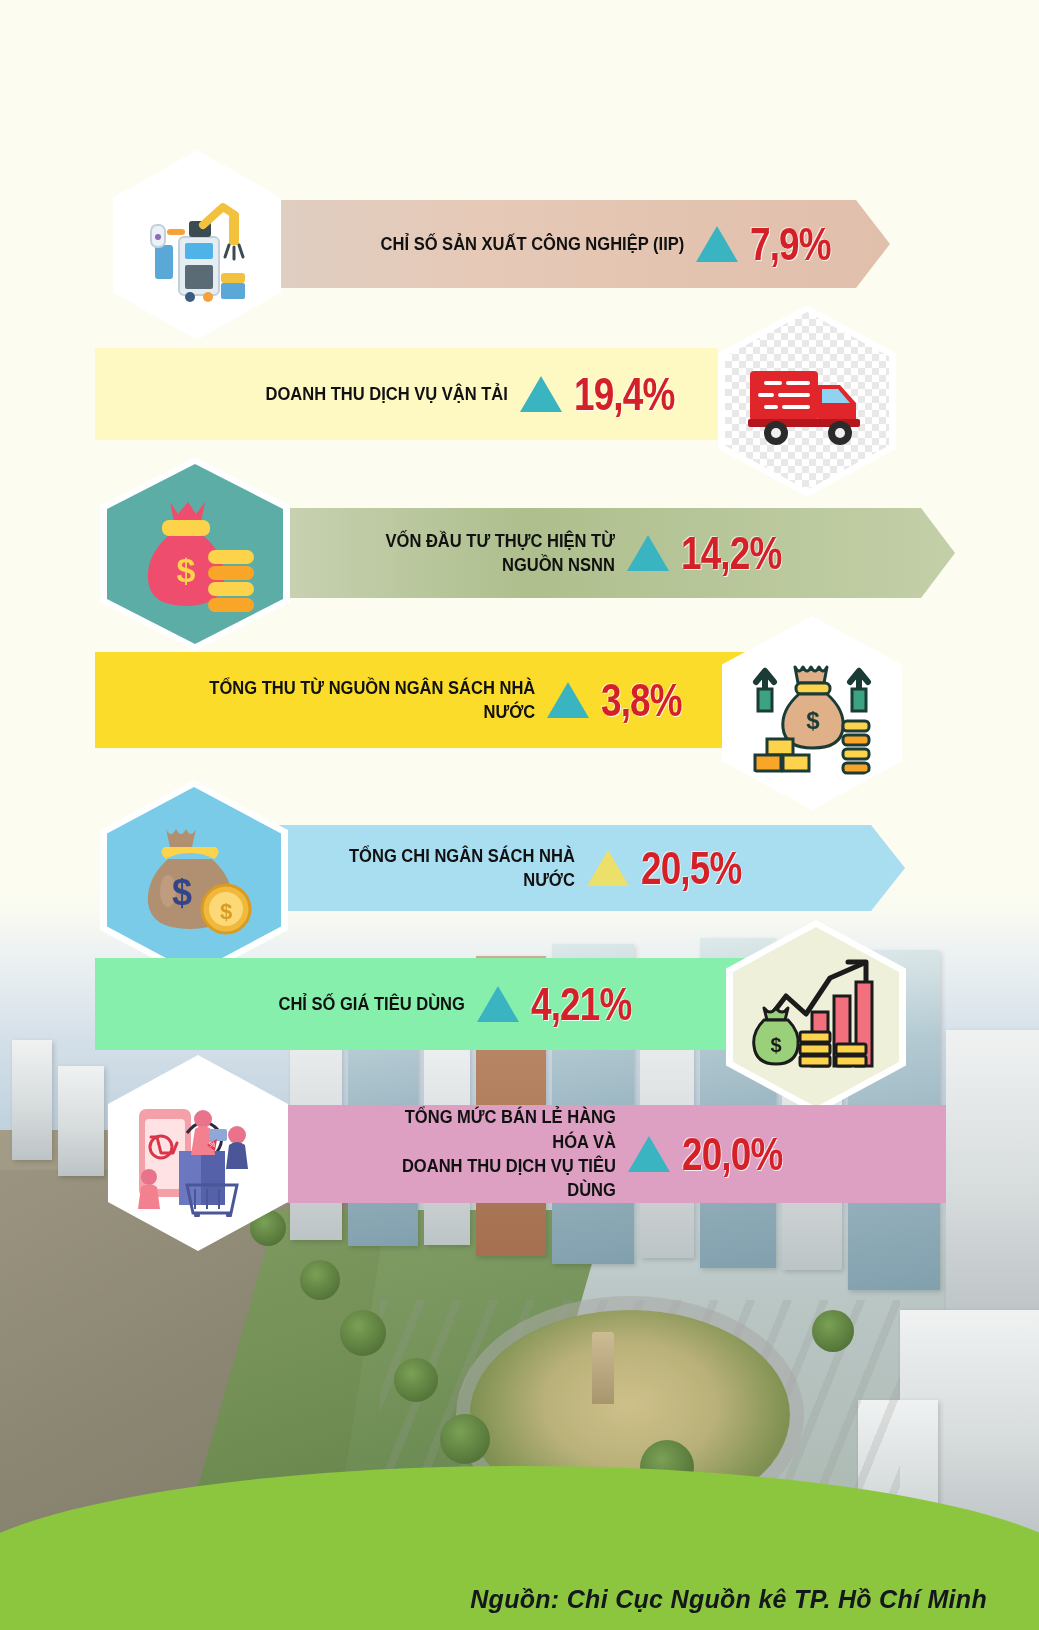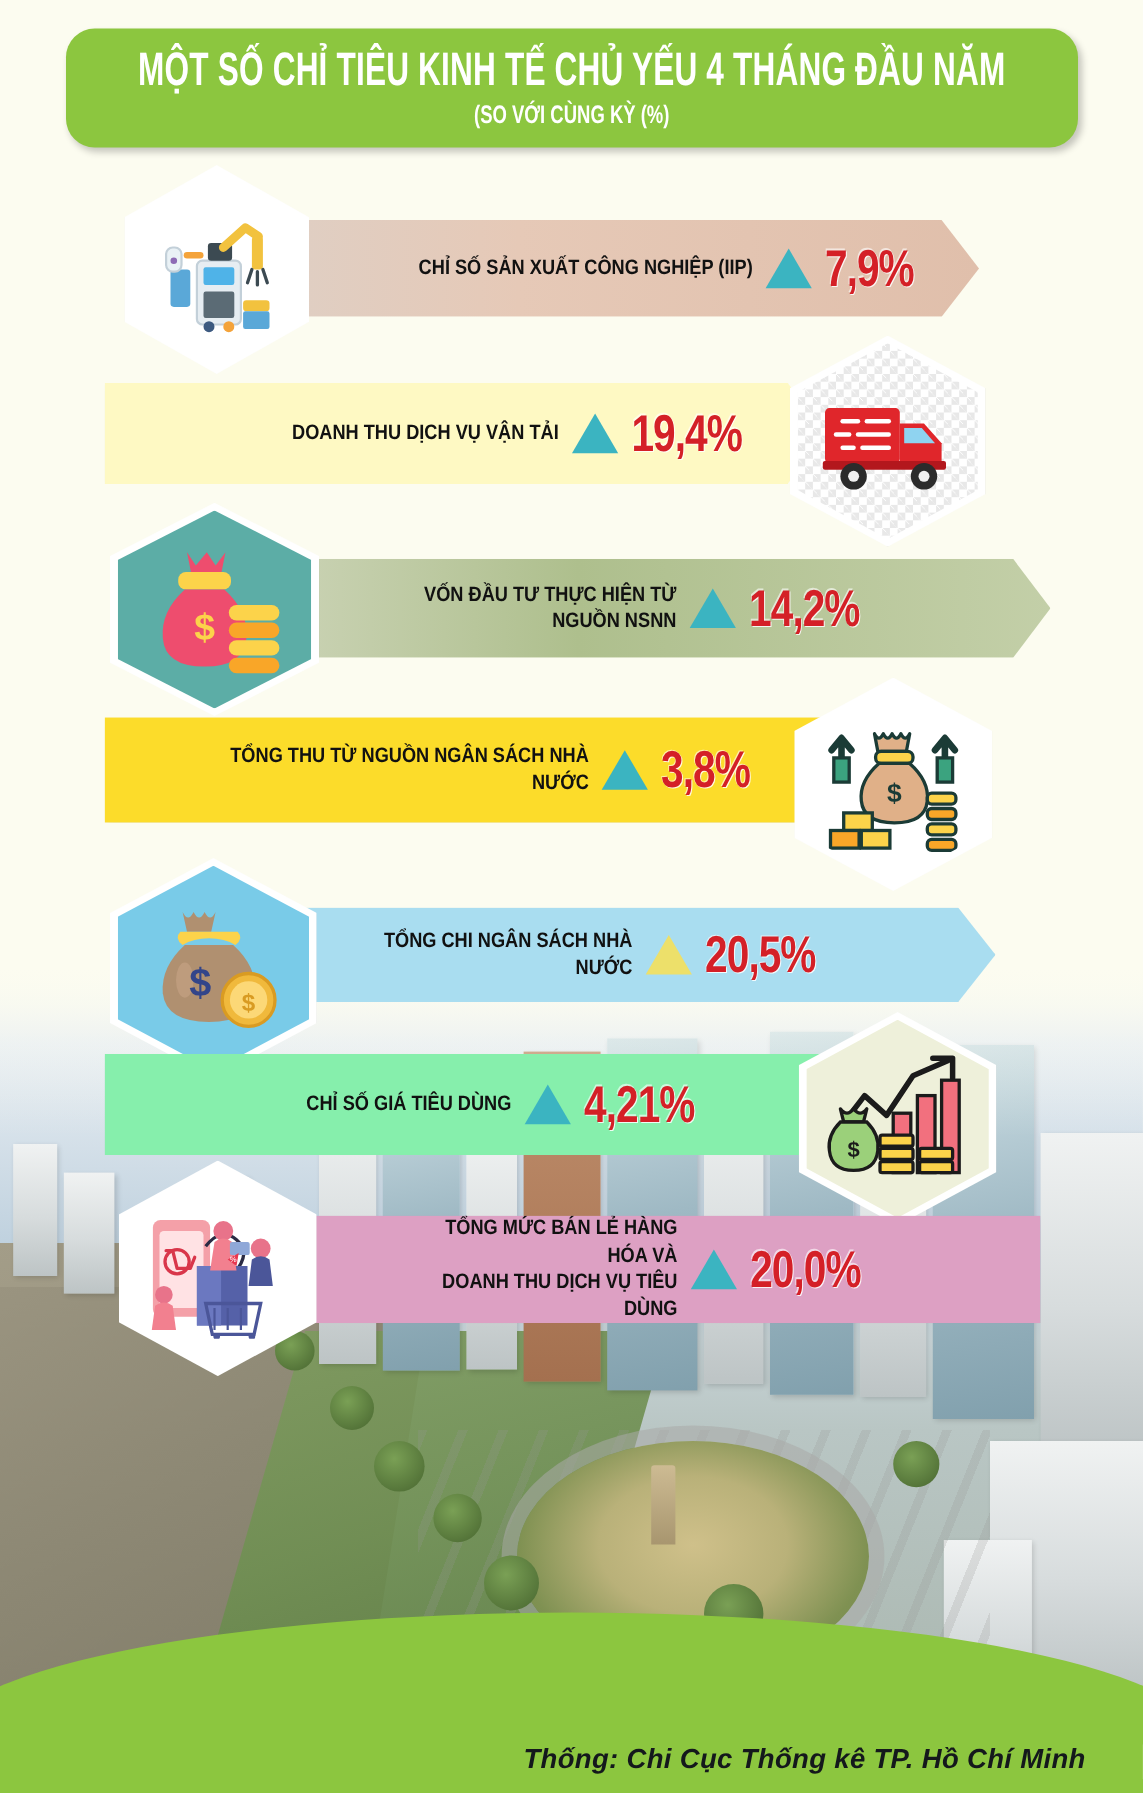--- a/index.html
+++ b/index.html
@@ -284,24 +284,20 @@
     <div class="trees" style="left:486px;top:590px;width:48px;height:48px;"></div>
     <div class="trees" style="left:250px;top:330px;width:36px;height:36px;"></div>
     <div class="trees" style="left:640px;top:560px;width:54px;height:54px;"></div>
     <div class="trees" style="left:700px;top:610px;width:50px;height:50px;"></div>
     <div class="trees" style="left:812px;top:430px;width:42px;height:42px;"></div>
     <div class="trees" style="left:560px;top:640px;width:46px;height:46px;"></div>
 
     <div class="haze"></div>
   </div>
 
-  <div id="title-banner">
-    <div id="title-main">MỘT SỐ CHỈ TIÊU KINH TẾ CHỦ YẾU 4 THÁNG ĐẦU NĂM</div>
-    <div id="title-sub">(SO VỚI CÙNG KỲ (%)</div>
-  </div>
 
   <div class="row">
     <div class="bar arrow-right" style="left:215px;top:200px;width:675px;height:88px;background:linear-gradient(90deg,#ded0c6 0%,#e6c9b7 38%,#e0bfab 100%);justify-content:center;">
       <div class="bar-inner" style="padding-left:100px;padding-right:48px;">
         <div class="bar-label" style="flex:1;">CHỈ SỐ SẢN XUẤT CÔNG NGHIỆP (IIP)</div>
         <div class="tri" style="border-bottom-color:#3bb4c1;"></div>
         <div class="value">7,9%</div>
       </div>
     </div>
 
@@ -504,16 +500,16 @@
           <circle cx="96" cy="126" r="3" fill="#4b5699"></circle>
           <path d="M74 56 l10 -6 l-2 12 z" fill="#e8374f"></path>
           <text x="79" y="58" font-size="7" fill="#ffffff" text-anchor="middle" font-family="Liberation Sans, sans-serif">%</text>
         </svg>
       </div>
     </div>
   </div>
 
   <div id="footer-curve"></div>
   <div id="footer-band">
-    <div id="footer-text">Thống: Chi Cục Thống kê TP. Hồ Chí Minh</div>
+    <div id="footer-text">Nguồn: Chi Cục Nguồn kê TP. Hồ Chí Minh</div>
   </div>
 
 </div>
 
 </body></html>

